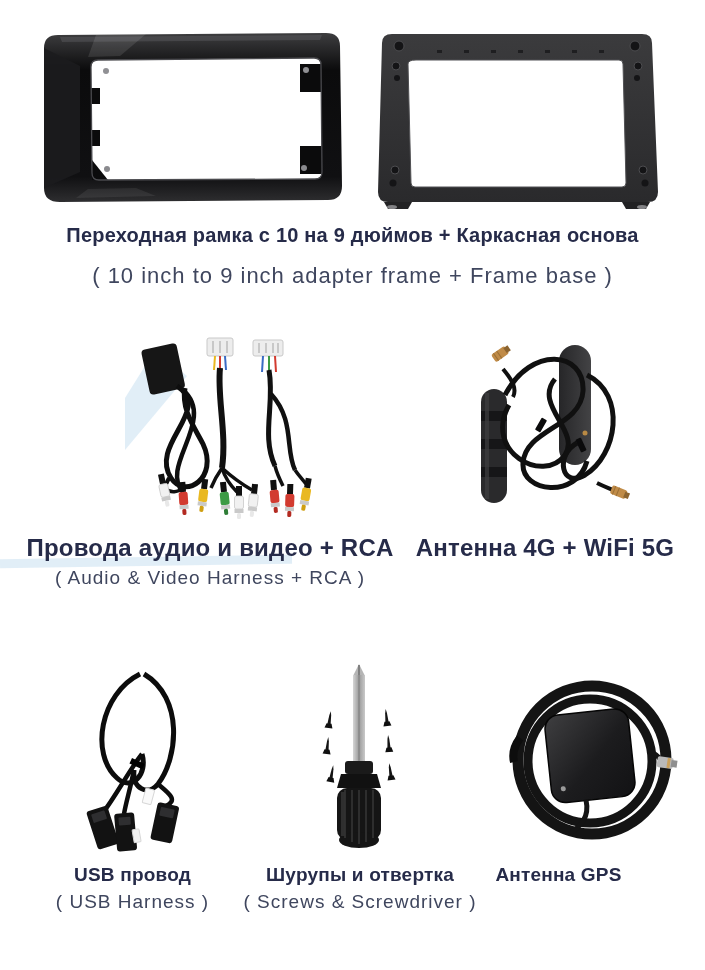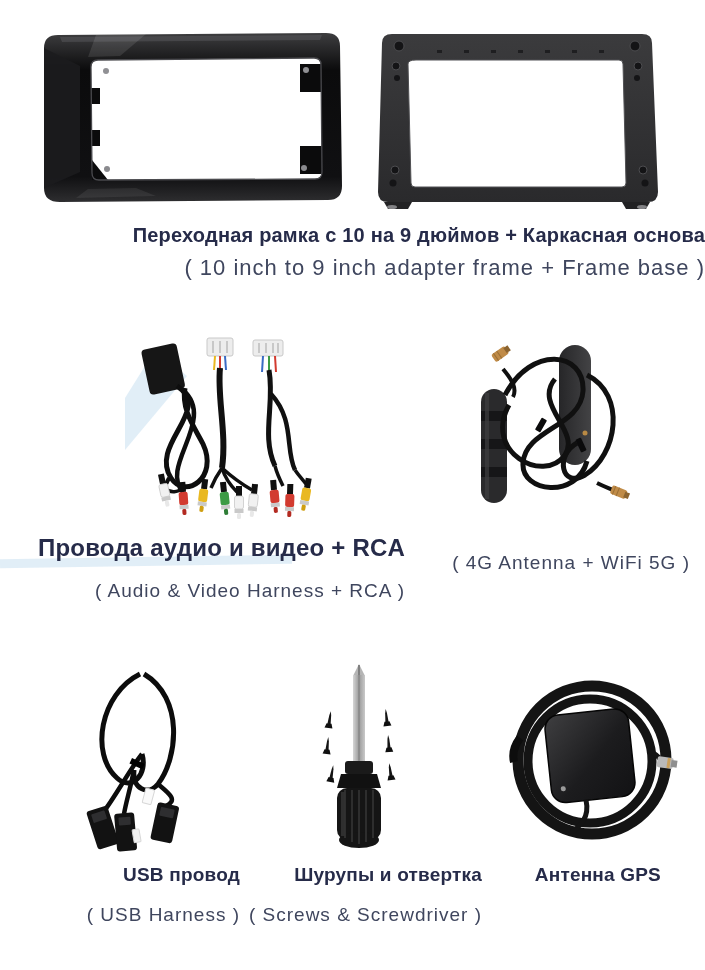--- a/index.html
+++ b/index.html
@@ -2,25 +2,25 @@
 <html style="--title: #262b49; --subtitle: #3f465e; --watermark: #d9eaf5; --rca_red: #d23b30; --rca_yellow: #e9b821; --rca_green: #3c9b45; --sma_gold: #c08b47;"><head>
 <meta charset="utf-8">
 <style>
   html,body{margin:0;padding:0;background:#fff;}
   .canvas{
     position:relative;width:705px;height:970px;background:#ffffff;
     font-family:"Liberation Sans", sans-serif;overflow:hidden;
   }
   figure{margin:0;position:absolute;}
   figure svg{display:block;width:100%;height:100%;}
-  .caption{position:absolute;text-align:right;}
+  .caption{position:absolute;text-align:center;}
   .cap-ru{font-weight:700;color:var(--title,#262b49);letter-spacing:0.2px;}
-  .cap-en{color:var(--subtitle,#3f465e);letter-spacing:1px;margin-top:18px;}
+  .cap-en{color:var(--subtitle,#3f465e);letter-spacing:1px;margin-top:5px;}
   .cap-ru-top{font-size:20px;}
-  .cap-en-top{font-size:22px;margin-top:8px;}
+  .cap-en-top{font-size:22px;margin-top:16px;}
   .cap-ru-mid{font-size:24px;}
   .cap-en-mid{font-size:19px;}
   .cap-ru-bot{font-size:19px;}
   .cap-en-bot{font-size:19px;}
   .stripe{
     position:absolute;left:0;top:557px;width:292px;height:9px;
     background:var(--watermark,#d9eaf5);transform:rotate(-0.9deg);opacity:.8;
   }
 </style>
 </head>
@@ -232,21 +232,21 @@
   </figure>
 
   <div class="stripe"></div>
 
   <div class="caption" style="left:15px;top:534px;width:390px;">
     <div class="cap-ru cap-ru-mid">Провода аудио и видео + RCA</div>
     <div class="cap-en cap-en-mid">( Audio &amp; Video Harness + RCA )</div>
   </div>
 
   <div class="caption" style="left:400px;top:534px;width:290px;">
-    <div class="cap-en cap-en-mid">( 4G Antenna + WiFi 5G )</div>
+    <div class="cap-ru cap-ru-mid">Антенна 4G + WiFi 5G</div>
   </div>
 
   <figure style="left:62px;top:662px;width:165px;height:195px;">
     <svg viewBox="0 0 165 195" xmlns="http://www.w3.org/2000/svg">
       <path d="M78,12 C38,32 28,92 55,116 C70,130 86,112 80,92" fill="none" stroke="#0c0c0c" stroke-width="5"></path>
       <path d="M82,12 C122,36 116,96 96,122 C86,134 70,127 72,108" fill="none" stroke="#0c0c0c" stroke-width="5"></path>
       <path d="M80,92 C66,110 54,134 40,152" fill="none" stroke="#0c0c0c" stroke-width="4.5"></path>
       <path d="M72,108 C68,128 64,140 62,152" fill="none" stroke="#0c0c0c" stroke-width="4.5"></path>
       <path d="M96,122 C108,132 116,138 104,144" fill="none" stroke="#0c0c0c" stroke-width="4.5"></path>
       <g transform="translate(70,96) rotate(25)">

